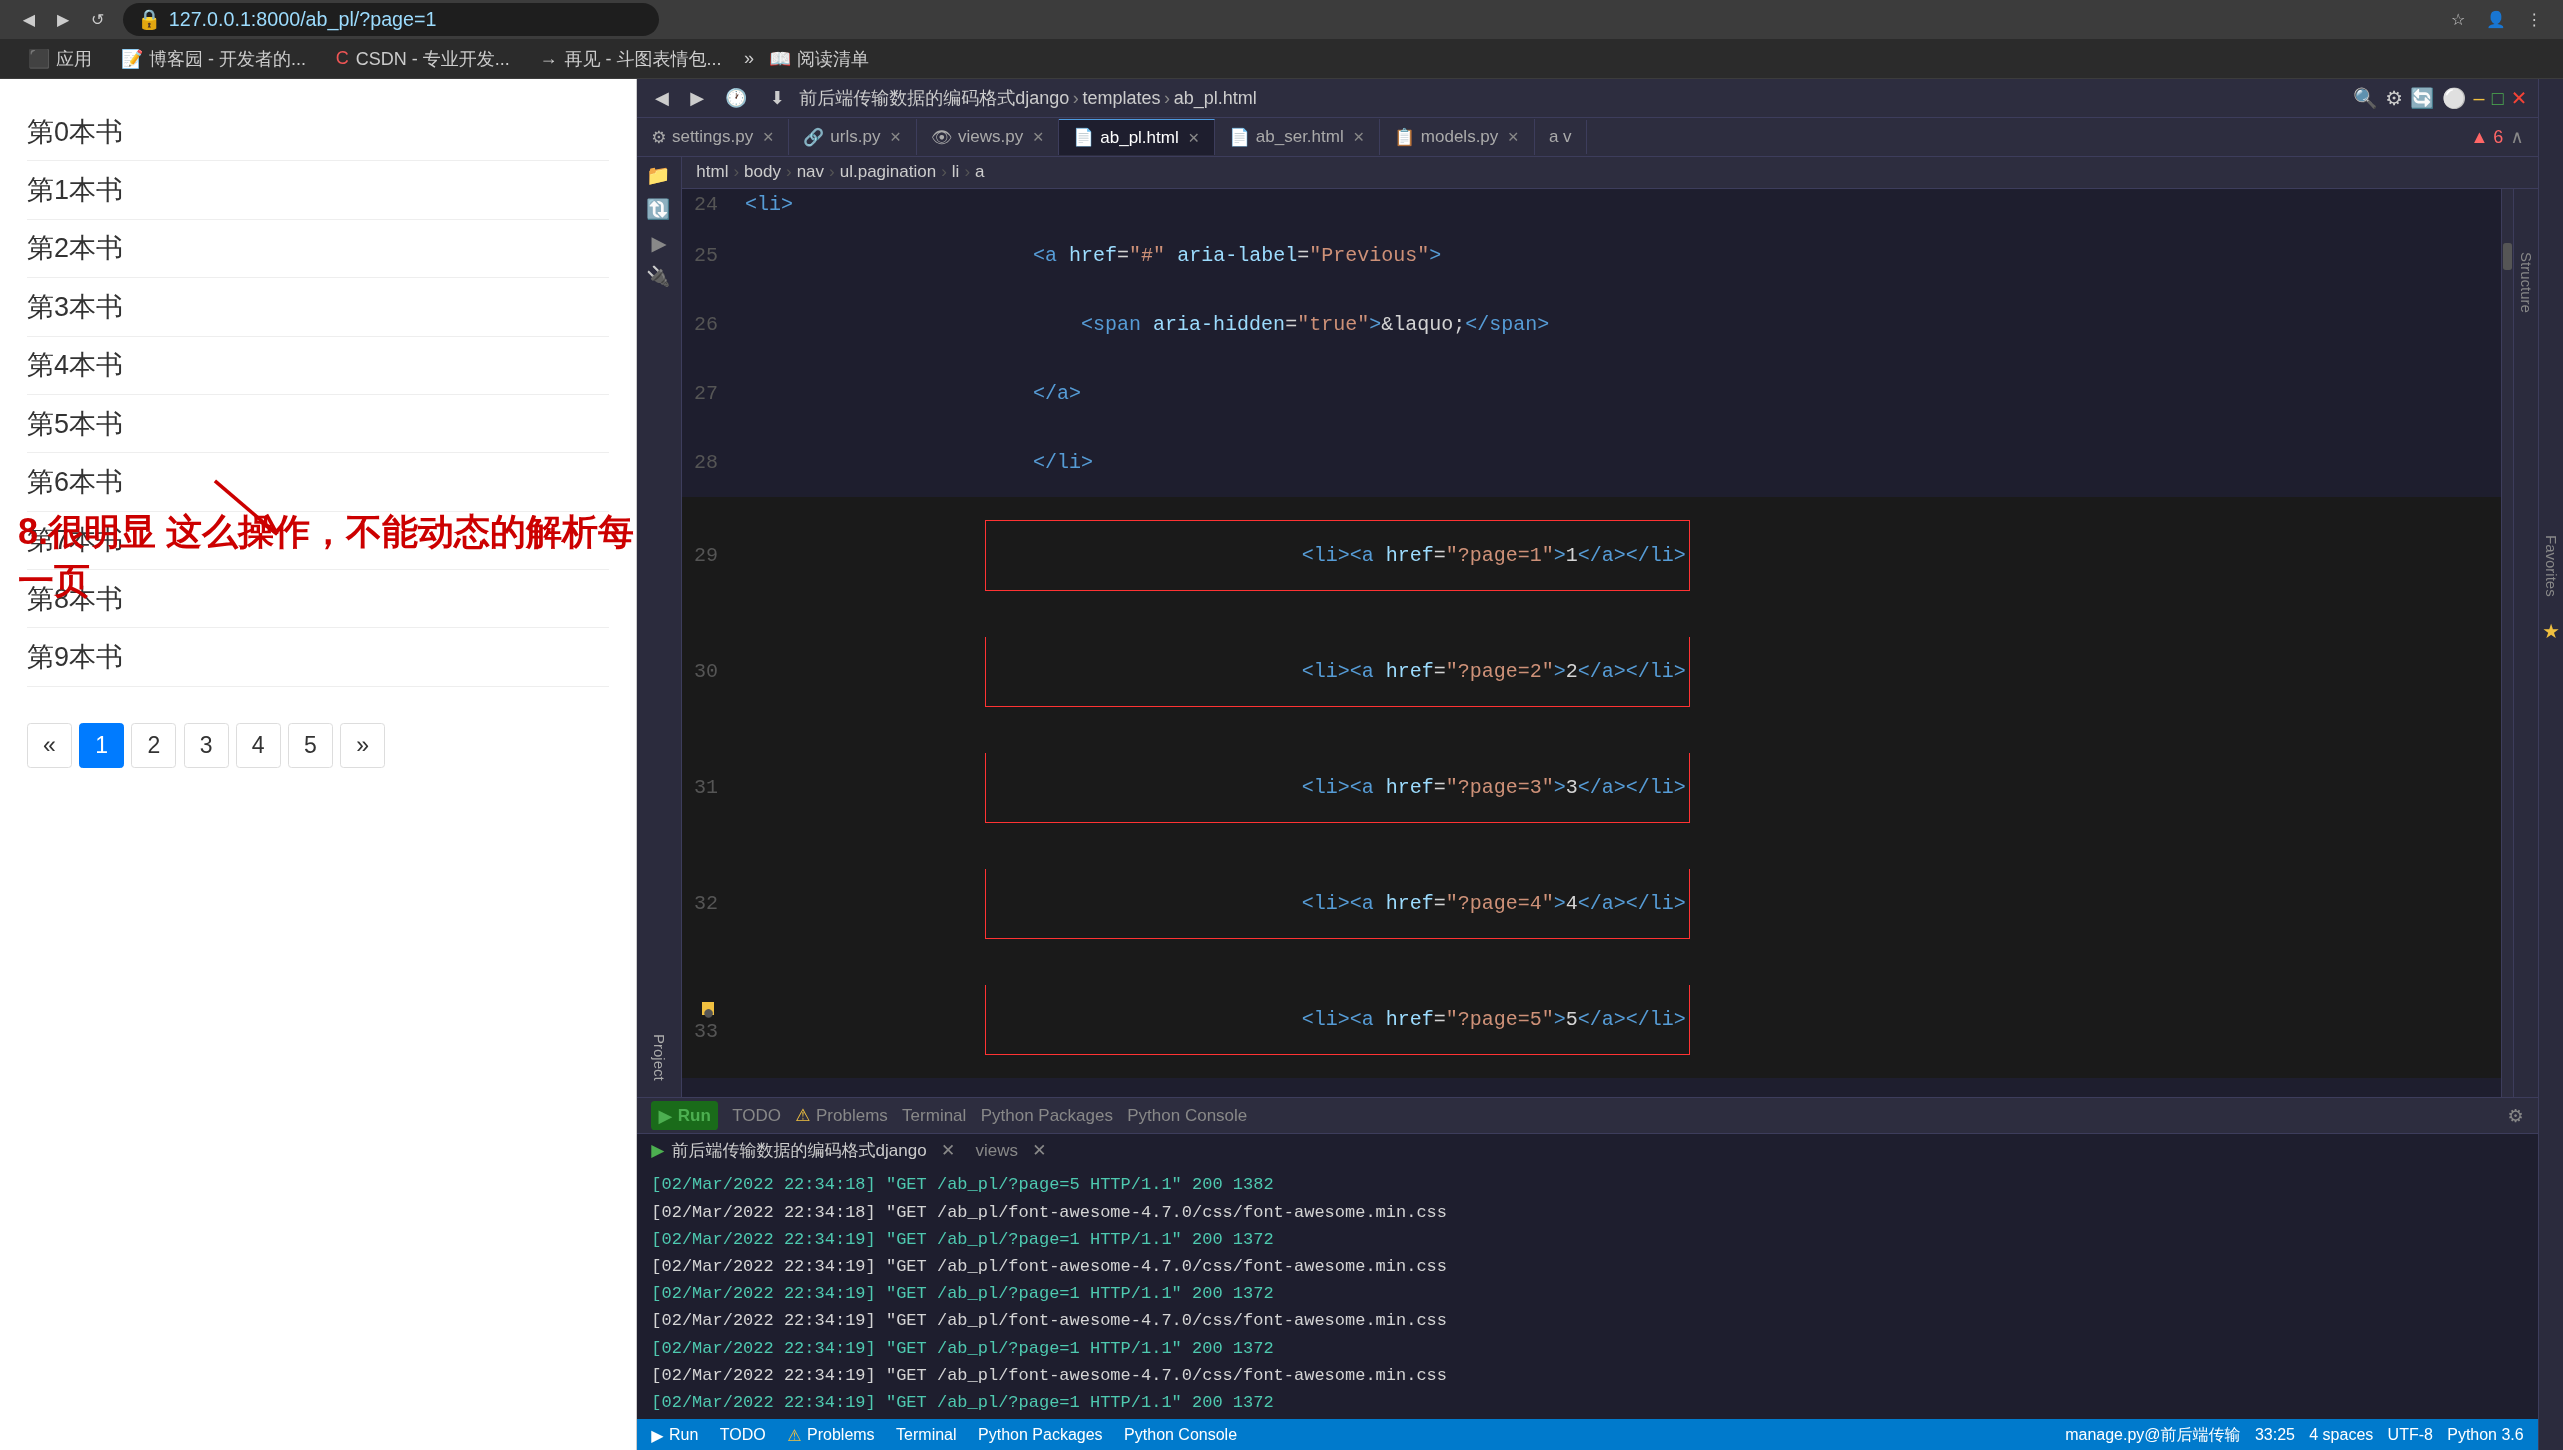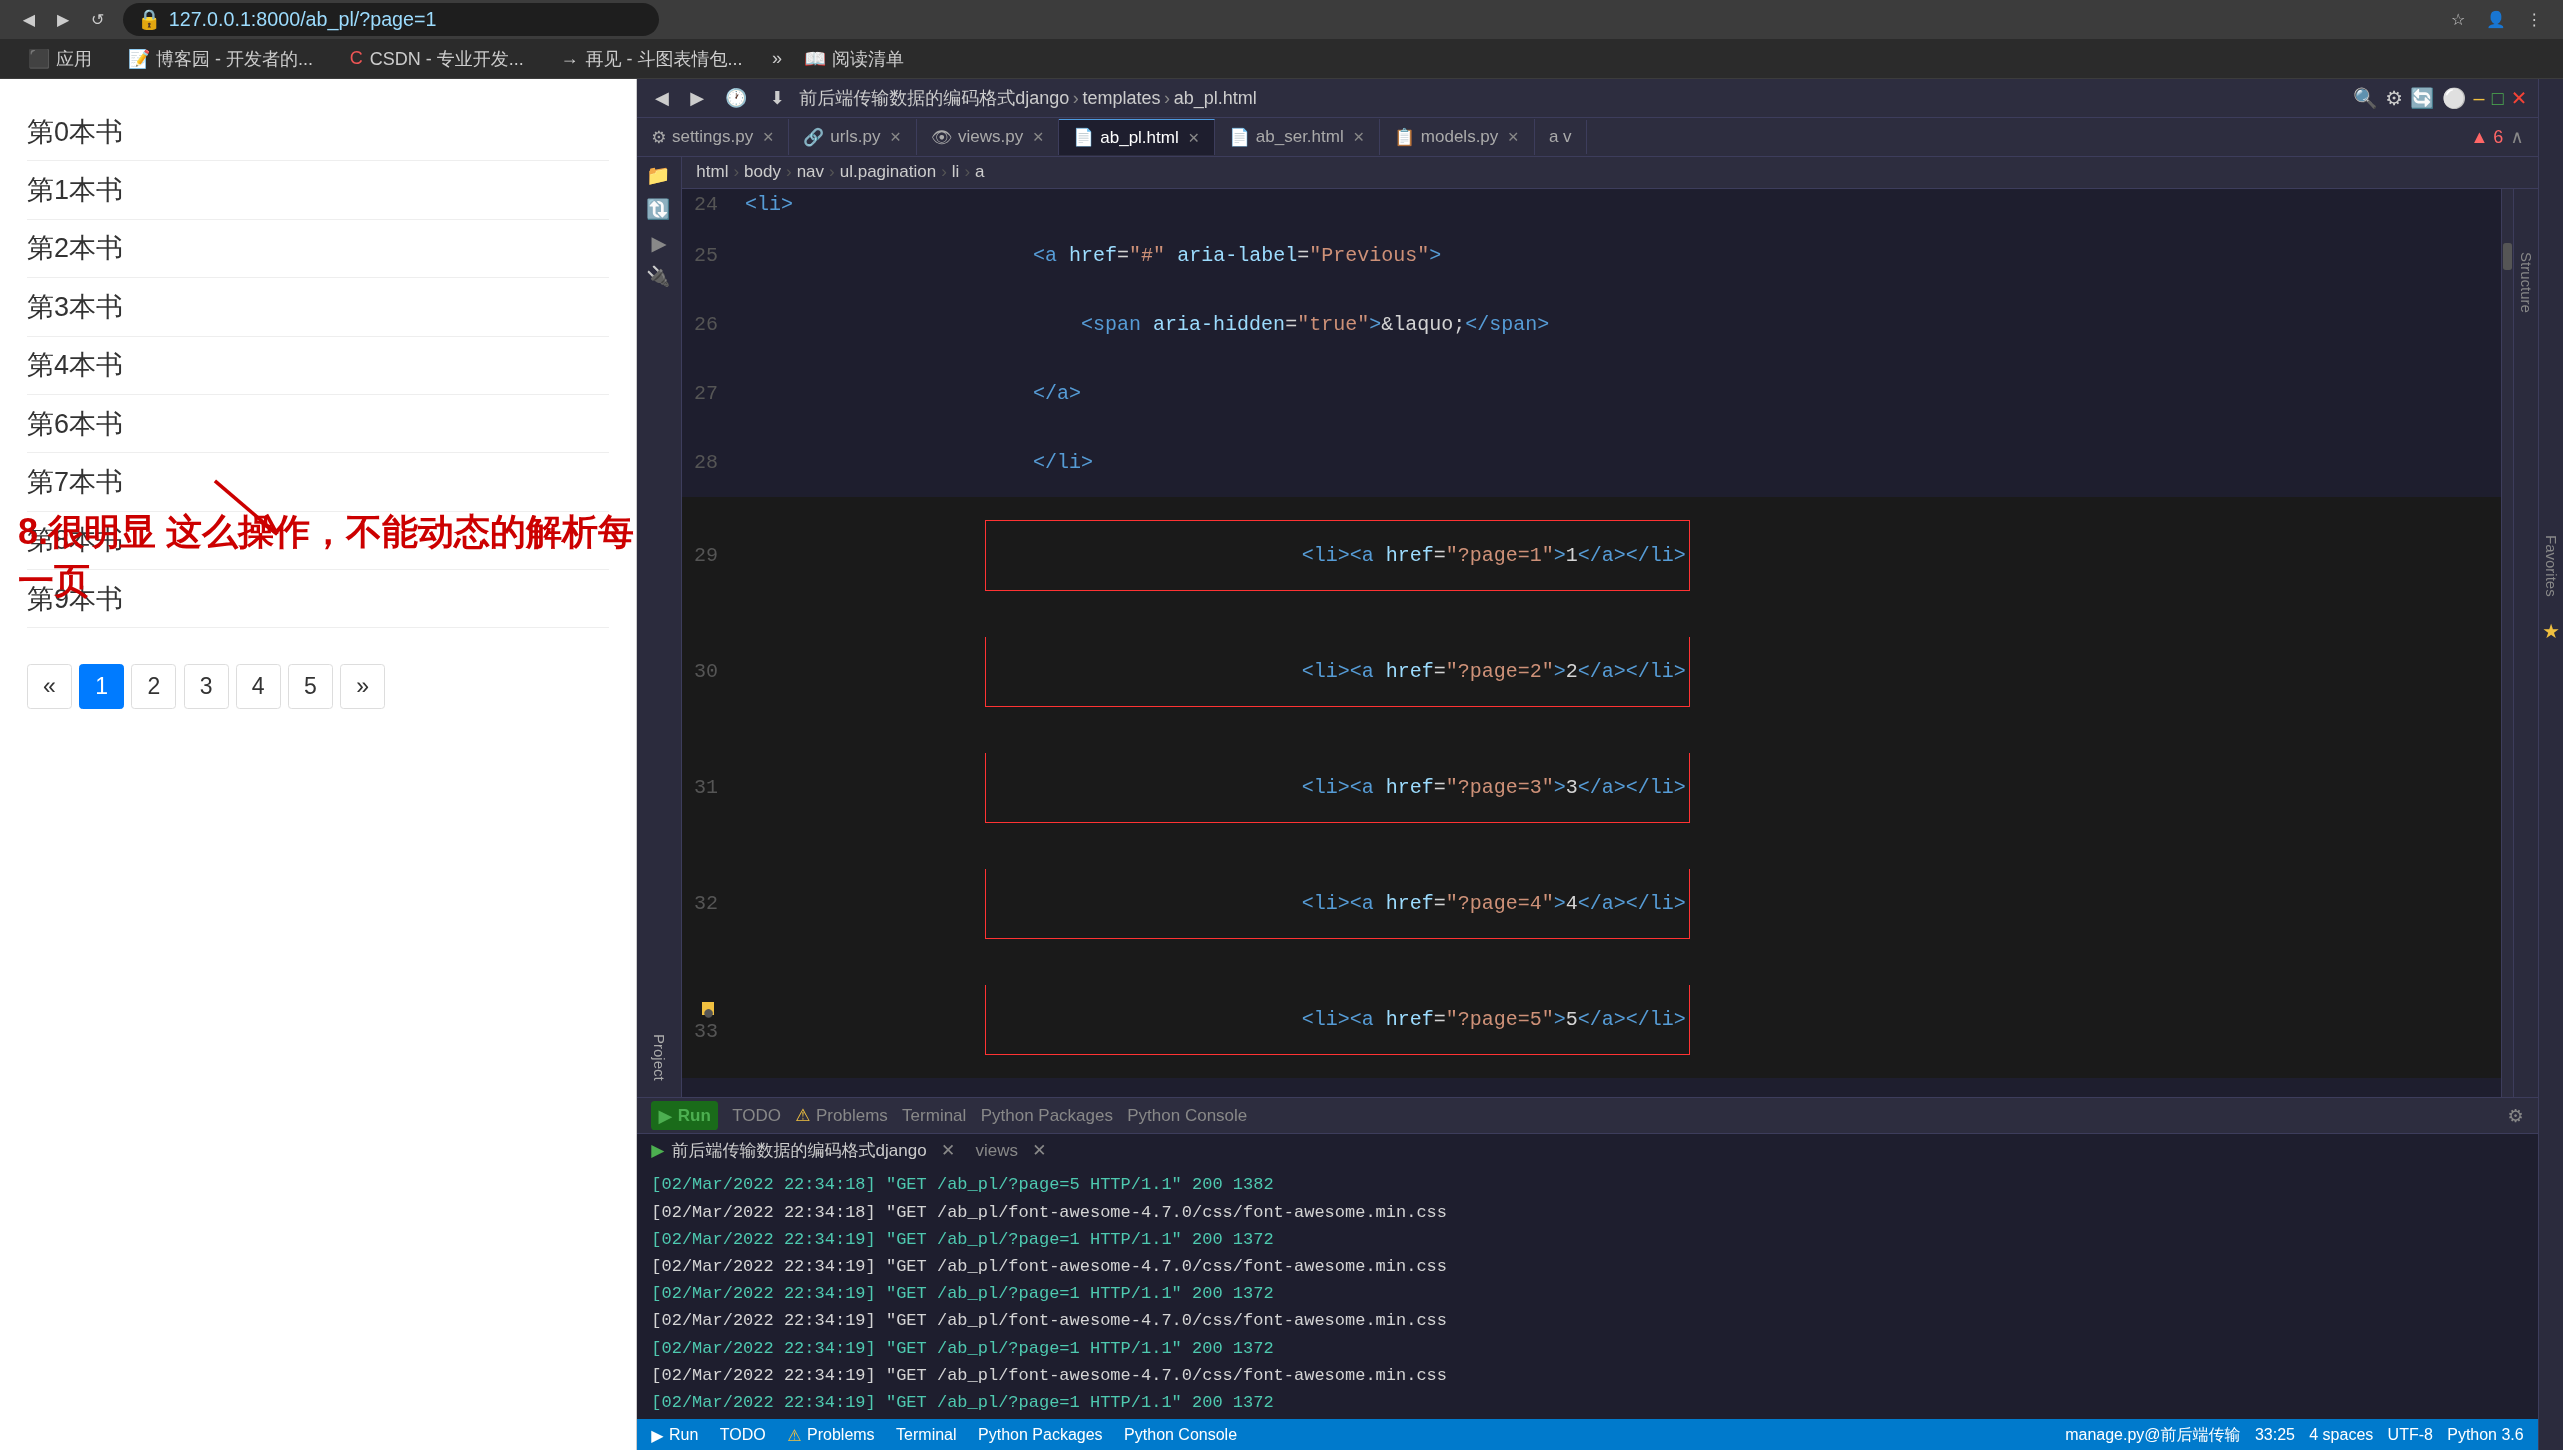--- a/index.html
+++ b/index.html
@@ -9,21 +9,21 @@
     .browser-chrome { background: #3c3c3c; height: 79px; display: flex; flex-direction: column; }
     .browser-toolbar { display: flex; align-items: center; padding: 7.2px 14.3px; gap: 10.7px; height: 39px; }
     .browser-nav-btns { display: flex; gap: 5.4px; align-items: center; }
     .nav-btn { width: 29px; height: 29px; border-radius: 50%; border: none; background: transparent; cursor: pointer; display: flex; align-items: center; justify-content: center; color: #ccc; font-size: 16px; }
     .address-bar { flex: 1; max-width: 536px; background: #1e1e1e; border-radius: 18px; padding: 5.4px 14.3px; color: #e0e0e0; font-size: 19.7px; display: flex; align-items: center; gap: 7.2px; }
     .address-bar-url { color: #9cdcfe; font-size: 19.7px; }
     .browser-actions { display: flex; gap: 9px; align-items: center; margin-left: auto; }
     .browser-action-btn { width: 29px; height: 29px; border-radius: 50%; border: none; background: transparent; cursor: pointer; color: #ccc; font-size: 16px; }
 
     
-    .browser-tabs { display: flex; align-items: center; padding: 0 14.3px; gap: 8px; height: 39px; background: #2b2b2b; }
+    .browser-tabs { display: flex; align-items: center; padding: 0 14.3px; gap: 1px; height: 39px; background: #2b2b2b; }
     .browser-tab { display: flex; align-items: center; gap: 7.2px; padding: 5.4px 14.3px; border-radius: 7.2px 7.2px 0 0; font-size: 18px; color: #ccc; cursor: pointer; max-width: 268px; white-space: nowrap; overflow: hidden; }
     .tab-more { color: #ccc; font-size: 18px; padding: 0 7.2px; cursor: pointer; }
     .tab-reader { color: #ccc; font-size: 18px; padding: 0 7.2px; cursor: pointer; }
 
     
     .main-content { display: flex; flex: 1; overflow: hidden; }
 
     
     .browser-page { width: 637px; min-width: 637px; background: #fff; border-right: 0.9px solid #ccc; padding: 24px 27px; overflow: auto; position: relative; }
     .book-list { list-style: none; margin-bottom: 36px; }
@@ -137,20 +137,21 @@
 
 <div class="main-content">
 
   <div class="browser-page">
     <ul class="book-list">
       <li>第0本书</li>
       <li>第1本书</li>
       <li>第2本书</li>
       <li>第3本书</li>
       <li>第4本书</li>
+      <li>第5本书</li>
       <li>第6本书</li>
       <li>第7本书</li>
       <li>第8本书</li>
       <li>第9本书</li>
     </ul>
 
     <div class="pagination">
       <a class="page-btn">«</a>
       <a class="page-btn active">1</a>
       <a class="page-btn">2</a>

